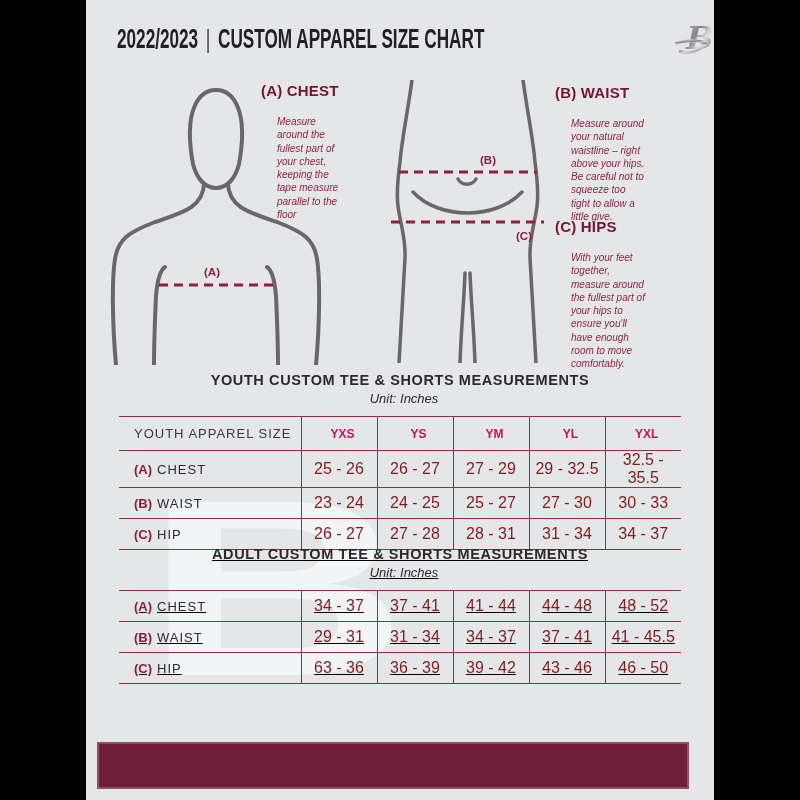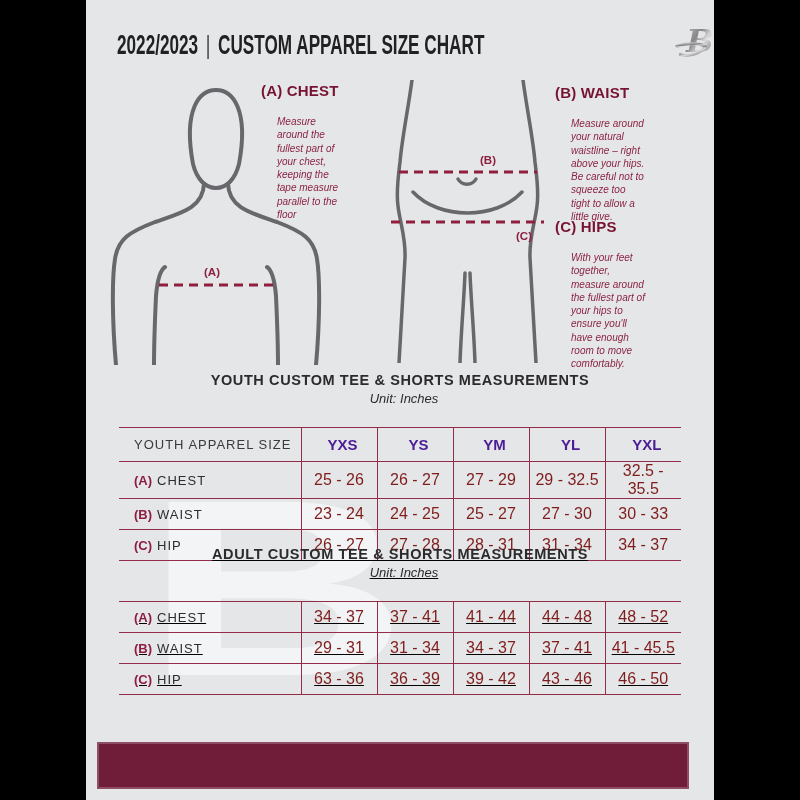--- a/index.html
+++ b/index.html
@@ -7,21 +7,21 @@
     width:800px;height:800px;overflow:hidden;background:#000;
     font-family:"Liberation Sans", sans-serif;
   }
   .page{
     position:relative;width:628px;height:800px;margin:0 auto;
     background:#e5e6e8;overflow:hidden;
   }
   
   .header{
     position:absolute;top:16px;left:31px;right:24px;height:44px;
-    display:flex;align-items:flex-end;justify-content:space-between;
+    display:flex;align-items:center;justify-content:space-between;
   }
   .doc-title{
     font-weight:700;font-size:26px;color:#212123;white-space:nowrap;
     transform:scale(0.66,1.08);transform-origin:left center;
     display:flex;align-items:center;
   }
   .doc-title .divider{font-weight:400;font-size:24px;margin:0 12px;color:#2b2b2d;}
   .brand{display:flex;align-items:center;gap:7px;}
   
   .diagrams{position:absolute;top:78px;left:0;right:0;height:292px;z-index:2;}
@@ -35,28 +35,28 @@
     position:absolute;left:58px;top:462px;z-index:1;
     font-size:252px;font-weight:700;color:rgba(255,255,255,0.55);
     transform:scale(1.45,1);transform-origin:left top;line-height:1;
     pointer-events:none;
   }
   
   .section{position:absolute;left:0;right:0;z-index:2;}
   .tbl-title{font-size:14.5px;font-weight:700;color:#2b2b2d;text-align:center;letter-spacing:.6px;margin:0;}
   .tbl-unit{font-size:13px;font-style:italic;color:#2b2b2d;text-align:center;margin:3px 0 0 8px;}
   table{
-    border-collapse:collapse;table-layout:fixed;width:562px;margin:21px auto 0;
+    border-collapse:collapse;table-layout:fixed;width:562px;margin:10px auto 0;
     border-top:1.5px solid #932c49;
   }
   tr{border-bottom:1.5px solid #932c49;}
   td{height:30px;padding:0;text-align:center;font-size:16px;color:#7f1d1d;background:transparent;}
   td + td{border-left:1.5px solid #932c49;}
   tr.head td{height:33px;}
-  td.size{font-weight:700;font-size:15px;color:#4c1d95;padding-left:7px;}
+  td.size{font-weight:700;font-size:12px;color:#be185d;padding-left:7px;}
   td.label{text-align:left;padding-left:15px;font-size:13px;color:#3a3a3c;letter-spacing:1px;}
   .row-prefix{color:#8c1d40;font-weight:700;letter-spacing:0;}
   .row-name{color:#2d2d2f;margin-left:5px;letter-spacing:1px;}
   
   .bottom-bar{
     position:absolute;left:11px;bottom:11px;width:592px;height:47px;z-index:2;
     background:#6f1d38;box-shadow:inset 0 0 0 2px rgba(255,255,255,0.22);
   }
 </style>
 </head>

